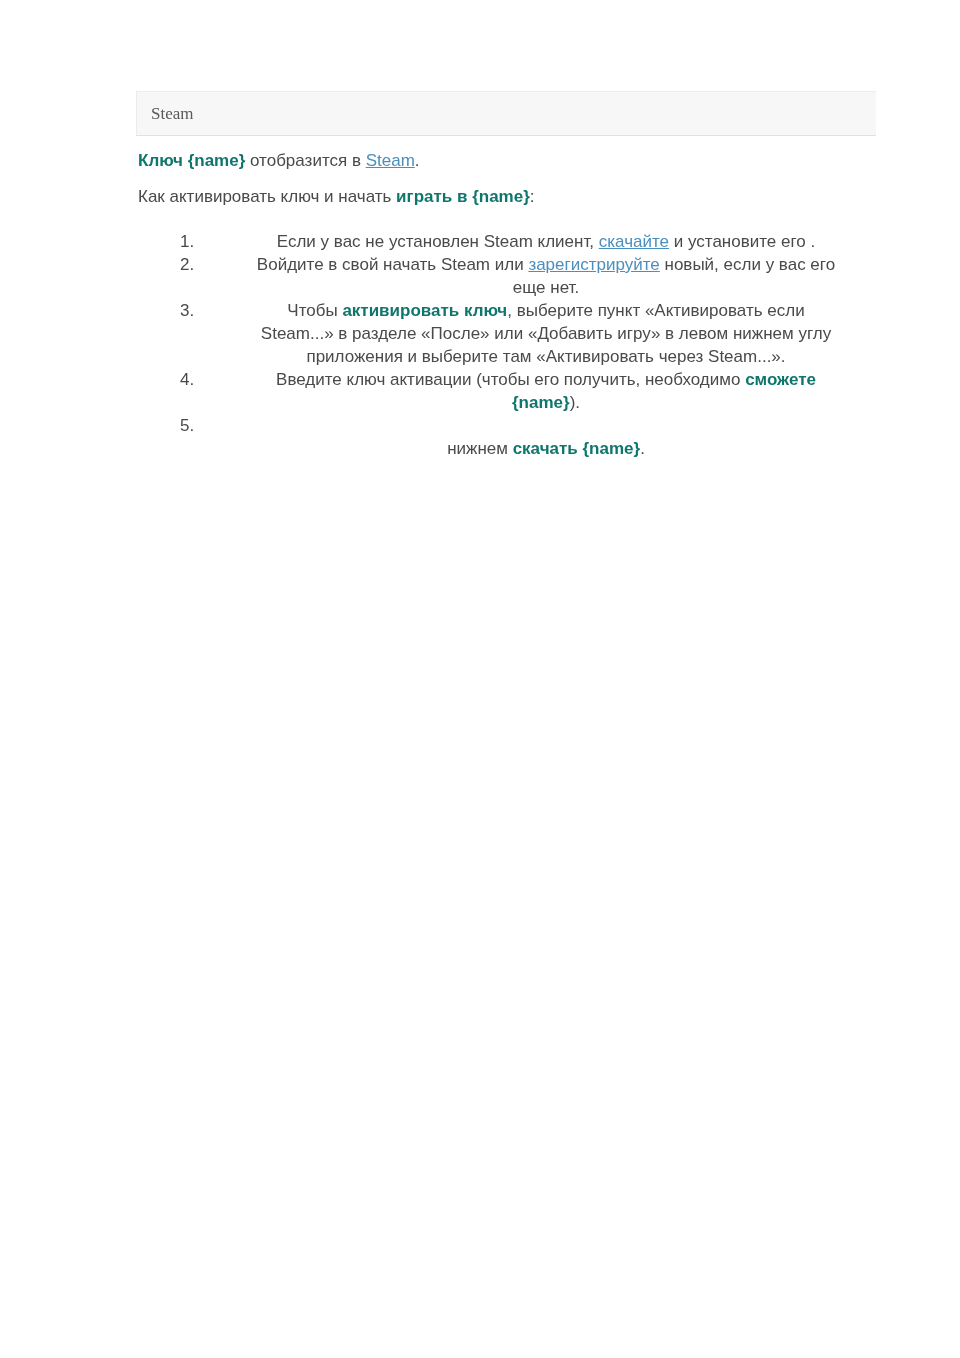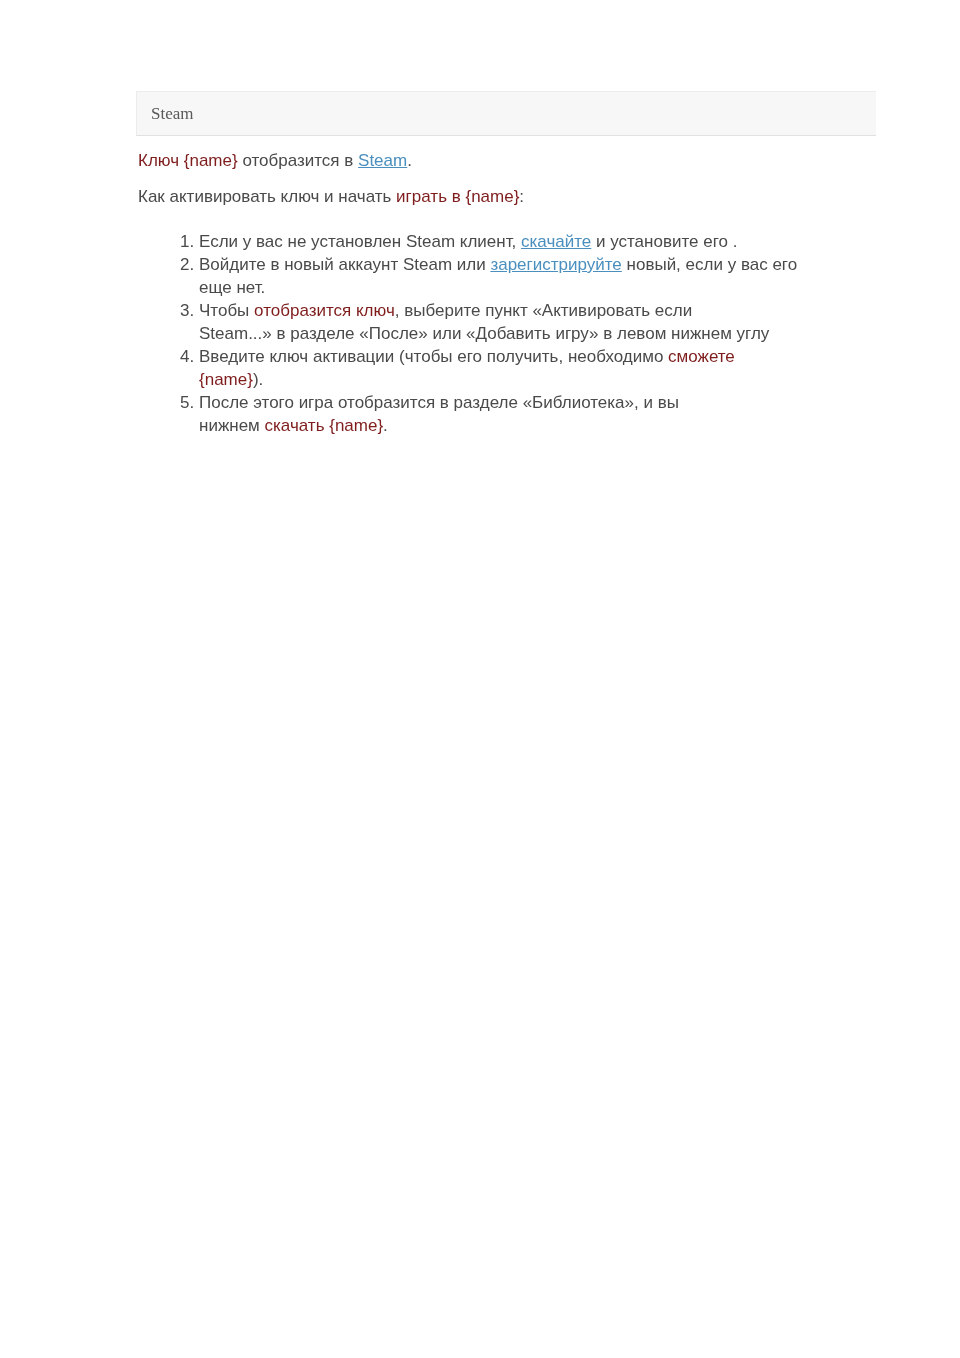--- a/index.html
+++ b/index.html
@@ -30,29 +30,30 @@
     font-size: 17px;
     color: #595959;
   }
   .content {
     color: #4a4a4a;
     font-size: 17px;
     line-height: 23px;
   }
   .para { margin: 13px 0 0 2px; }
   .para + .para { }
-  .content b { font-weight: normal; color: #7f1d1d; }
+  .content b { font-weight: bold; color: #0f766e; }
   a.link {
     color: #4a8fbe;
     text-decoration: underline;
     cursor: pointer;
   }
   ol.steps {
     margin: 22px 0 0 2px;
     padding: 0 0 0 61px;
+    text-align: center;
   }
   ol.steps li { margin: 0; padding: 0; }
 </style>
 </head>
 <body>
 
 <div class="page">
   <div class="panel">
 
     <div class="panel-header">
@@ -62,25 +63,25 @@
     <div class="content">
 
       <p class="para"><b>Ключ {name}</b><span> отобразится в </span><a href="#" class="link">Steam</a><span>.</span></p>
 
       <p class="para"><span>Как активировать ключ и начать </span><b>играть в {name}</b><span>:</span></p>
 
       <ol class="steps">
 
         <li><span>Если у вас не установлен Steam клиент, </span><a href="#" class="link">скачайте</a><span> и установите его .</span></li>
 
-        <li><span>Войдите в новый аккаунт Steam или </span><a href="#" class="link">зарегистрируйте</a><span> новый, если у вас его</span><br><span>еще нет.</span></li>
+        <li><span>Войдите в свой начать Steam или </span><a href="#" class="link">зарегистрируйте</a><span> новый, если у вас его</span><br><span>еще нет.</span></li>
 
-        <li><span>Чтобы </span><b>отобразится ключ</b><span>, выберите пункт «Активировать если</span><br><span>Steam...» в разделе «После» или «Добавить игру» в левом нижнем углу</span><br></li>
+        <li><span>Чтобы </span><b>активировать ключ</b><span>, выберите пункт «Активировать если</span><br><span>Steam...» в разделе «После» или «Добавить игру» в левом нижнем углу</span><br><span>приложения и выберите там «Активировать через Steam...».</span></li>
 
         <li><span>Введите ключ активации (чтобы его получить, необходимо </span><b>сможете</b><br><b>{name}</b><span>).</span></li>
 
-        <li><span>После этого игра отобразится в разделе «Библиотека», и вы</span><br><span>нижнем </span><b>скачать {name}</b><span>.</span></li>
+        <li><br><span>нижнем </span><b>скачать {name}</b><span>.</span></li>
 
       </ol>
 
     </div>
   </div>
 </div>
 
 </body></html>

